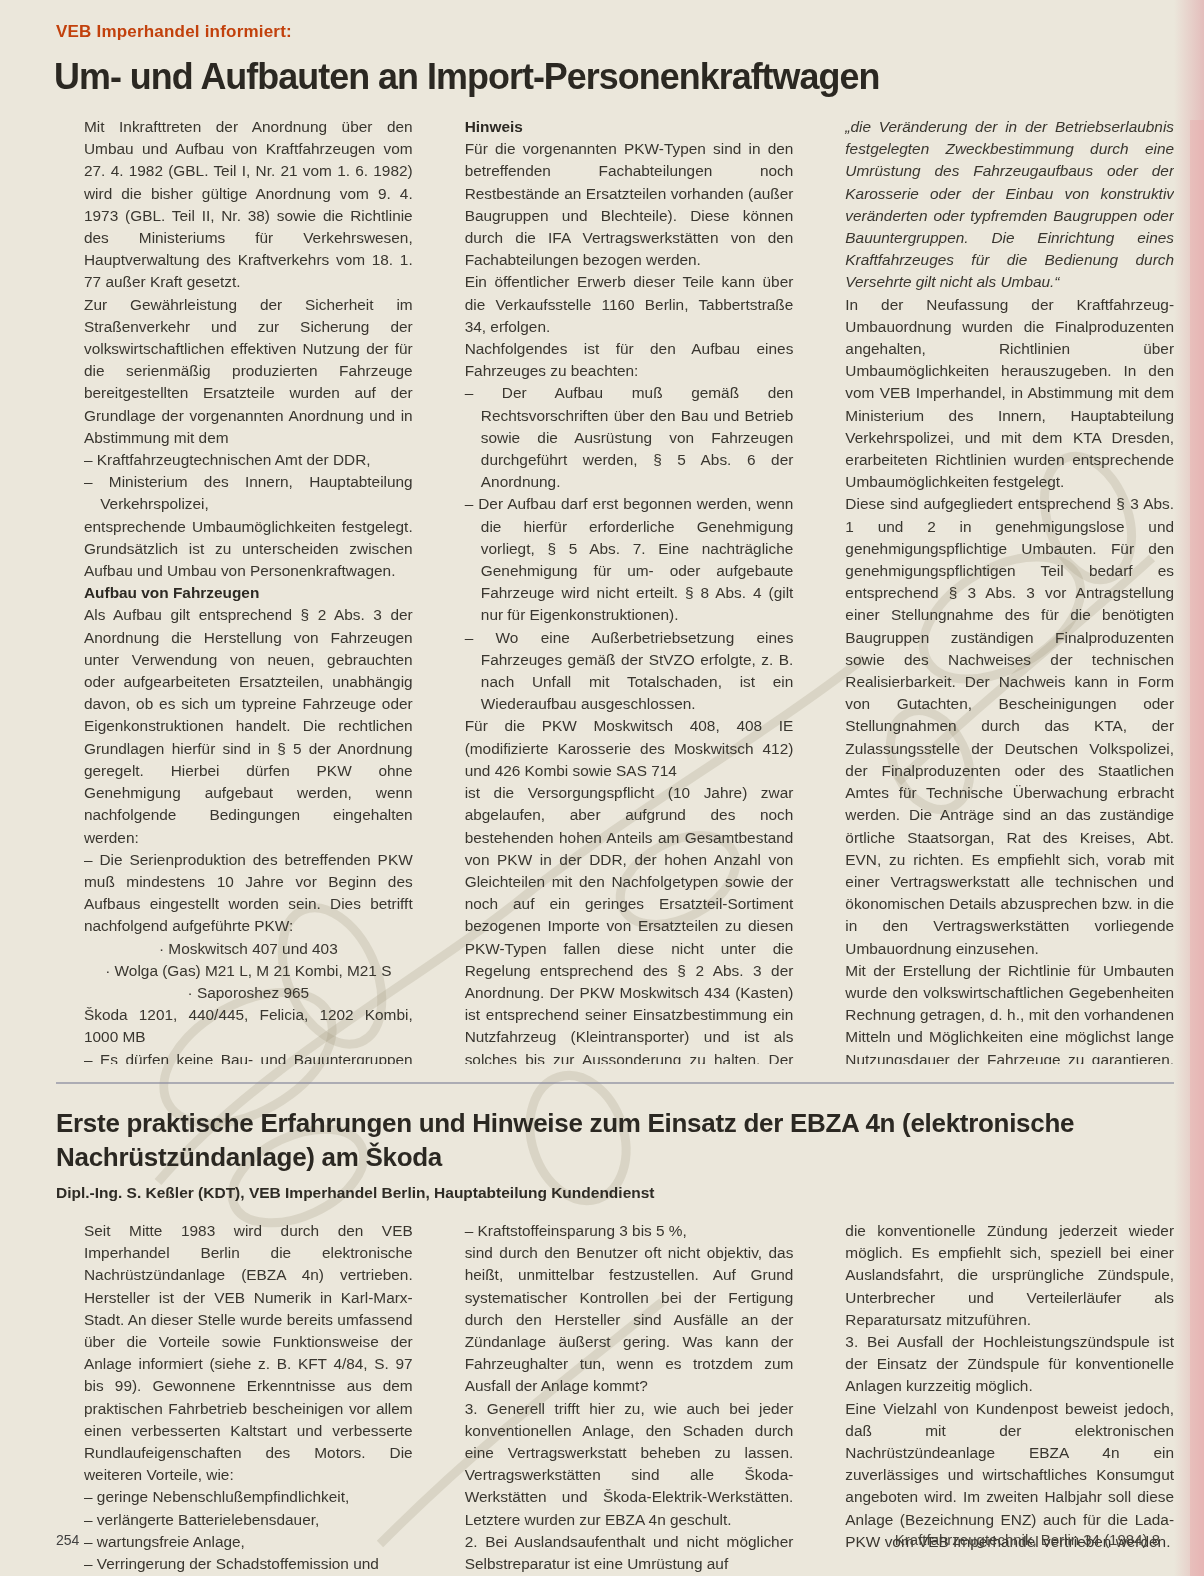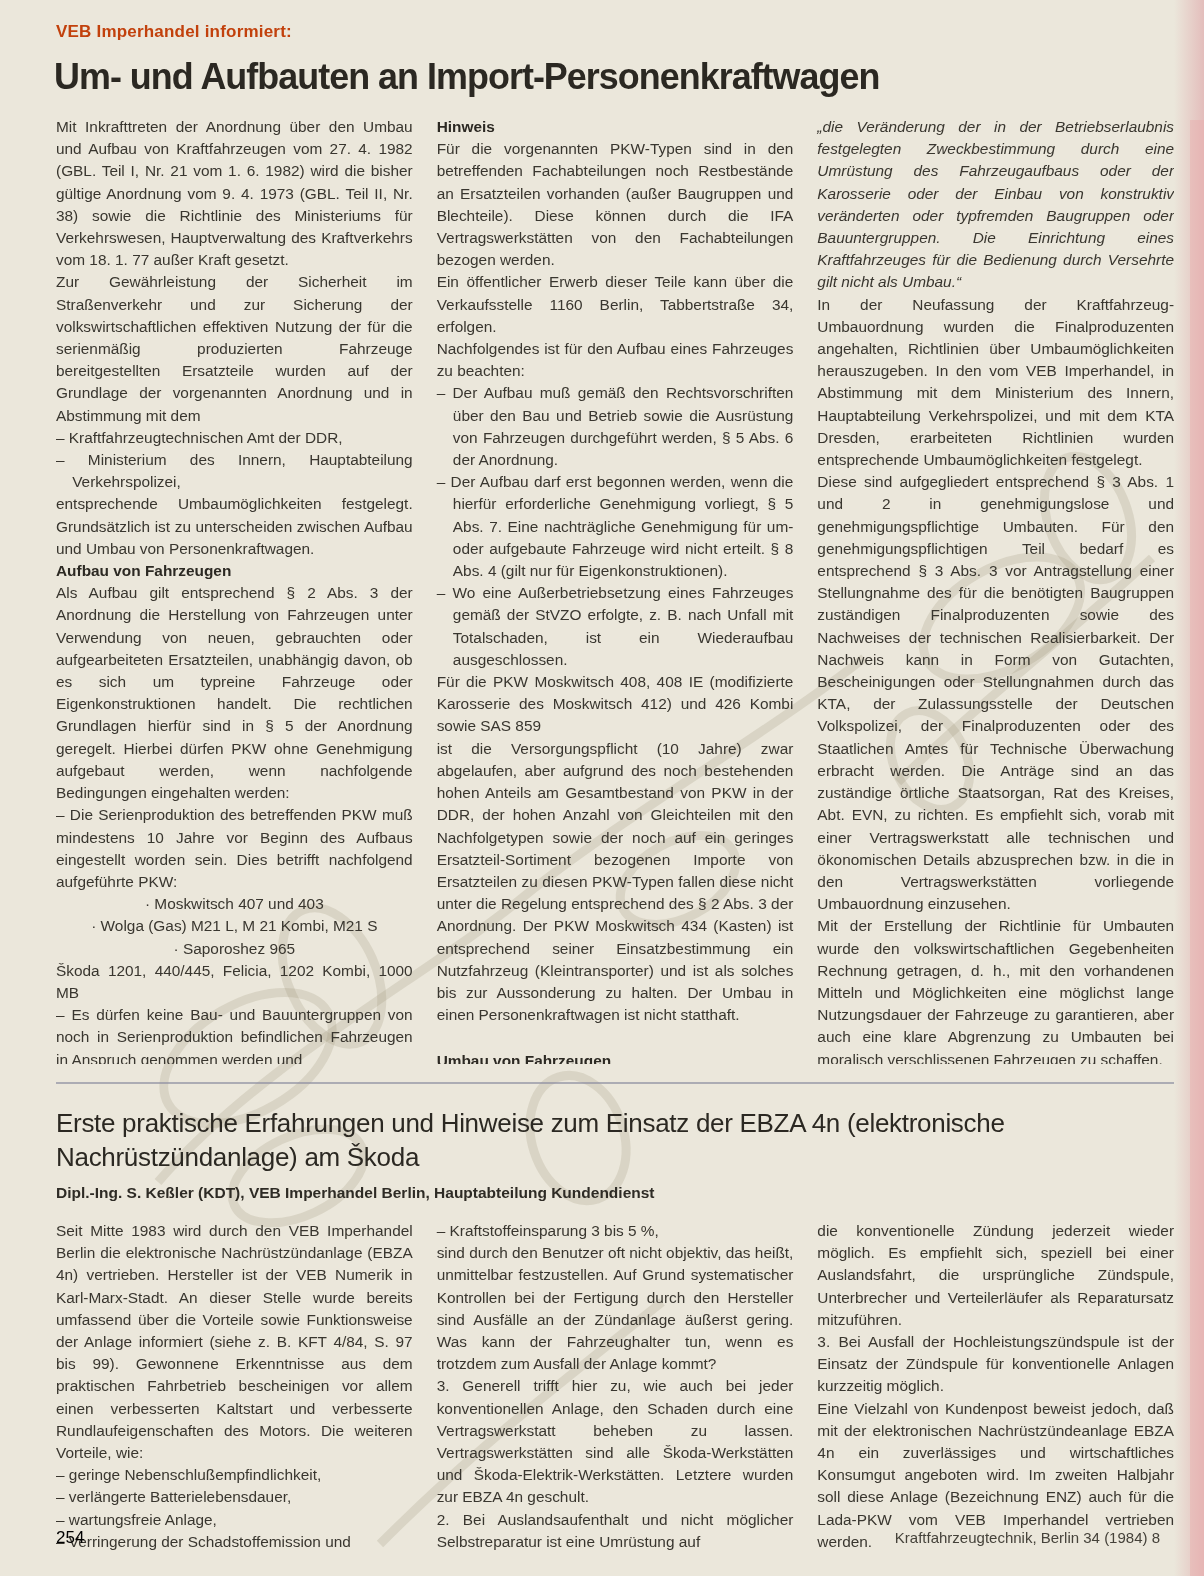--- a/index.html
+++ b/index.html
@@ -40,51 +40,51 @@
   .kicker{
     font-weight:bold;font-size:17px;letter-spacing:.2px;color:#c2410c;
   }
   .title1{
     margin:14px 0 18px -2px;
     font-size:37px;font-weight:bold;letter-spacing:-1px;
     transform:scaleX(.97);transform-origin:left;
     color:#2b2822;
   }
   .cols{display:flex;gap:24px;}
-  .col{width:357px;}
+  .col{width:357px;margin-left:28px;}
   .a1-cols{height:948px;overflow:hidden;}
   .blk{
     font-size:15.4px;line-height:22.2px;
     text-align:justify;
     color:var(--ink);
   }
   .blk.p{margin:0;}
   .blk.ph{padding-left:1.05em;text-indent:-1.05em;}
   .blk.line{text-align:center;}
   .blk.h{font-weight:bold;text-align:left;color:#2c2923;}
   .blk.q{font-style:italic;}
   .blk.gap{margin-top:24px;}
   .rule{
     border:0;height:2px;background:var(--rule);opacity:.65;
     margin:18px 0 0 0;
   }
   .title2{
     margin:22px 0 10px 0;
     max-width:1065px;
-    font-size:26px;font-weight:normal;line-height:34px;letter-spacing:-.3px;
+    font-size:26px;font-weight:bold;line-height:34px;letter-spacing:-.3px;
     color:#2b2822;
   }
   .byline{
     font-weight:bold;font-size:15.5px;margin:0 0 18px 0;color:#2e2b25;
   }
   .footer{
     position:absolute;left:56px;right:44px;bottom:28px;
     display:flex;justify-content:space-between;align-items:baseline;
   }
-  .page-number{font-size:17px;color:#000000;margin-top:16px;}
+  .page-number{font-size:14px;color:#404040;margin-top:16px;}
   .journal{font-size:15px;color:#45423a;}
   .wm{
     position:absolute;left:0;top:0;pointer-events:none;
   }
 </style>
 </head>
 <body>
 
 <div class="page">
 
@@ -128,21 +128,21 @@
           <div class="blk p">– Es dürfen keine Bau- und Bauuntergruppen von noch in Serienproduktion befindlichen Fahrzeugen in Anspruch genommen werden und</div>
         </div>
       <div class="col">
           <div class="blk h">Hinweis</div>
           <div class="blk p">Für die vorgenannten PKW-Typen sind in den betreffenden Fachabteilungen noch Restbestände an Ersatzteilen vorhanden (außer Baugruppen und Blechteile). Diese können durch die IFA Vertragswerkstätten von den Fachabteilungen bezogen werden.</div>
           <div class="blk p">Ein öffentlicher Erwerb dieser Teile kann über die Verkaufsstelle 1160 Berlin, Tabbertstraße 34, erfolgen.</div>
           <div class="blk p">Nachfolgendes ist für den Aufbau eines Fahrzeuges zu beachten:</div>
           <div class="blk ph">– Der Aufbau muß gemäß den Rechtsvorschriften über den Bau und Betrieb sowie die Ausrüstung von Fahrzeugen durchgeführt werden, § 5 Abs. 6 der Anordnung.</div>
           <div class="blk ph">– Der Aufbau darf erst begonnen werden, wenn die hierfür erforderliche Genehmigung vorliegt, § 5 Abs. 7. Eine nachträgliche Genehmigung für um- oder aufgebaute Fahrzeuge wird nicht erteilt. § 8 Abs. 4 (gilt nur für Eigenkonstruktionen).</div>
           <div class="blk ph">– Wo eine Außerbetriebsetzung eines Fahrzeuges gemäß der StVZO erfolgte, z. B. nach Unfall mit Totalschaden, ist ein Wiederaufbau ausgeschlossen.</div>
-          <div class="blk p">Für die PKW Moskwitsch 408, 408 IE (modifizierte Karosserie des Moskwitsch 412) und 426 Kombi sowie SAS 859</div>
+          <div class="blk p">Für die PKW Moskwitsch 408, 408 IE (modifizierte Karosserie des Moskwitsch 412) und 426 Kombi sowie SAS 714</div>
           <div class="blk p">ist die Versorgungspflicht (10 Jahre) zwar abgelaufen, aber aufgrund des noch bestehenden hohen Anteils am Gesamtbestand von PKW in der DDR, der hohen Anzahl von Gleichteilen mit den Nachfolgetypen sowie der noch auf ein geringes Ersatzteil-Sortiment bezogenen Importe von Ersatzteilen zu diesen PKW-Typen fallen diese nicht unter die Regelung entsprechend des § 2 Abs. 3 der Anordnung. Der PKW Moskwitsch 434 (Kasten) ist entsprechend seiner Einsatzbestimmung ein Nutzfahrzeug (Kleintransporter) und ist als solches bis zur Aussonderung zu halten. Der Umbau in einen Personenkraftwagen ist nicht statthaft.</div>
           <div class="blk h gap">Umbau von Fahrzeugen</div>
         </div>
       <div class="col">
           <div class="blk q">„die Veränderung der in der Betriebserlaubnis festgelegten Zweckbestimmung durch eine Umrüstung des Fahrzeugaufbaus oder der Karosserie oder der Einbau von konstruktiv veränderten oder typfremden Baugruppen oder Bauuntergruppen. Die Einrichtung eines Kraftfahrzeuges für die Bedienung durch Versehrte gilt nicht als Umbau.“</div>
           <div class="blk p">In der Neufassung der Kraftfahrzeug-Umbauordnung wurden die Finalproduzenten angehalten, Richtlinien über Umbaumöglichkeiten herauszugeben. In den vom VEB Imperhandel, in Abstimmung mit dem Ministerium des Innern, Hauptabteilung Verkehrspolizei, und mit dem KTA Dresden, erarbeiteten Richtlinien wurden entsprechende Umbaumöglichkeiten festgelegt.</div>
           <div class="blk p">Diese sind aufgegliedert entsprechend § 3 Abs. 1 und 2 in genehmigungslose und genehmigungspflichtige Umbauten. Für den genehmigungspflichtigen Teil bedarf es entsprechend § 3 Abs. 3 vor Antragstellung einer Stellungnahme des für die benötigten Baugruppen zuständigen Finalproduzenten sowie des Nachweises der technischen Realisierbarkeit. Der Nachweis kann in Form von Gutachten, Bescheinigungen oder Stellungnahmen durch das KTA, der Zulassungsstelle der Deutschen Volkspolizei, der Finalproduzenten oder des Staatlichen Amtes für Technische Überwachung erbracht werden. Die Anträge sind an das zuständige örtliche Staatsorgan, Rat des Kreises, Abt. EVN, zu richten. Es empfiehlt sich, vorab mit einer Vertragswerkstatt alle technischen und ökonomischen Details abzusprechen bzw. in die in den Vertragswerkstätten vorliegende Umbauordnung einzusehen.</div>
           <div class="blk p">Mit der Erstellung der Richtlinie für Umbauten wurde den volkswirtschaftlichen Gegebenheiten Rechnung getragen, d. h., mit den vorhandenen Mitteln und Möglichkeiten eine möglichst lange Nutzungsdauer der Fahrzeuge zu garantieren, aber auch eine klare Abgrenzung zu Umbauten bei moralisch verschlissenen Fahrzeugen zu schaffen.</div>
         </div>
     </div>

